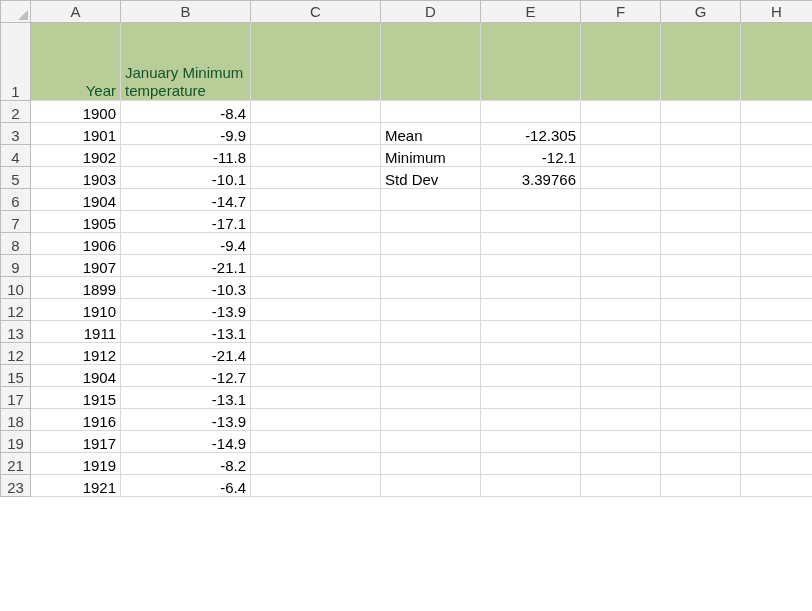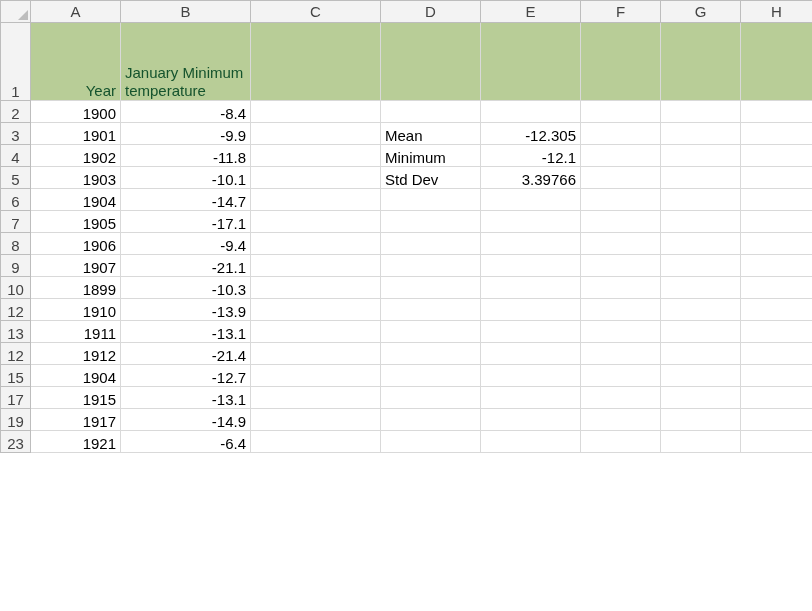--- a/index.html
+++ b/index.html
@@ -275,31 +275,53 @@
         <td class="right">1915</td>
         <td class="right">-13.1</td>
         <td></td>
         <td class="left"></td>
         <td class="right"></td>
         <td></td>
         <td></td>
         <td></td>
       </tr>
       <tr>
+        <td class="rownum">18</td>
+        <td class="right">1916</td>
+        <td class="right">-13.9</td>
+        <td></td>
+        <td class="left"></td>
+        <td class="right"></td>
+        <td></td>
+        <td></td>
+        <td></td>
+      </tr>
+      <tr>
         <td class="rownum">19</td>
         <td class="right">1917</td>
         <td class="right">-14.9</td>
         <td></td>
         <td class="left"></td>
         <td class="right"></td>
         <td></td>
         <td></td>
         <td></td>
       </tr>
       <tr>
+        <td class="rownum">21</td>
+        <td class="right">1919</td>
+        <td class="right">-8.2</td>
+        <td></td>
+        <td class="left"></td>
+        <td class="right"></td>
+        <td></td>
+        <td></td>
+        <td></td>
+      </tr>
+      <tr>
         <td class="rownum">23</td>
         <td class="right">1921</td>
         <td class="right">-6.4</td>
         <td></td>
         <td class="left"></td>
         <td class="right"></td>
         <td></td>
         <td></td>
         <td></td>
       </tr>

